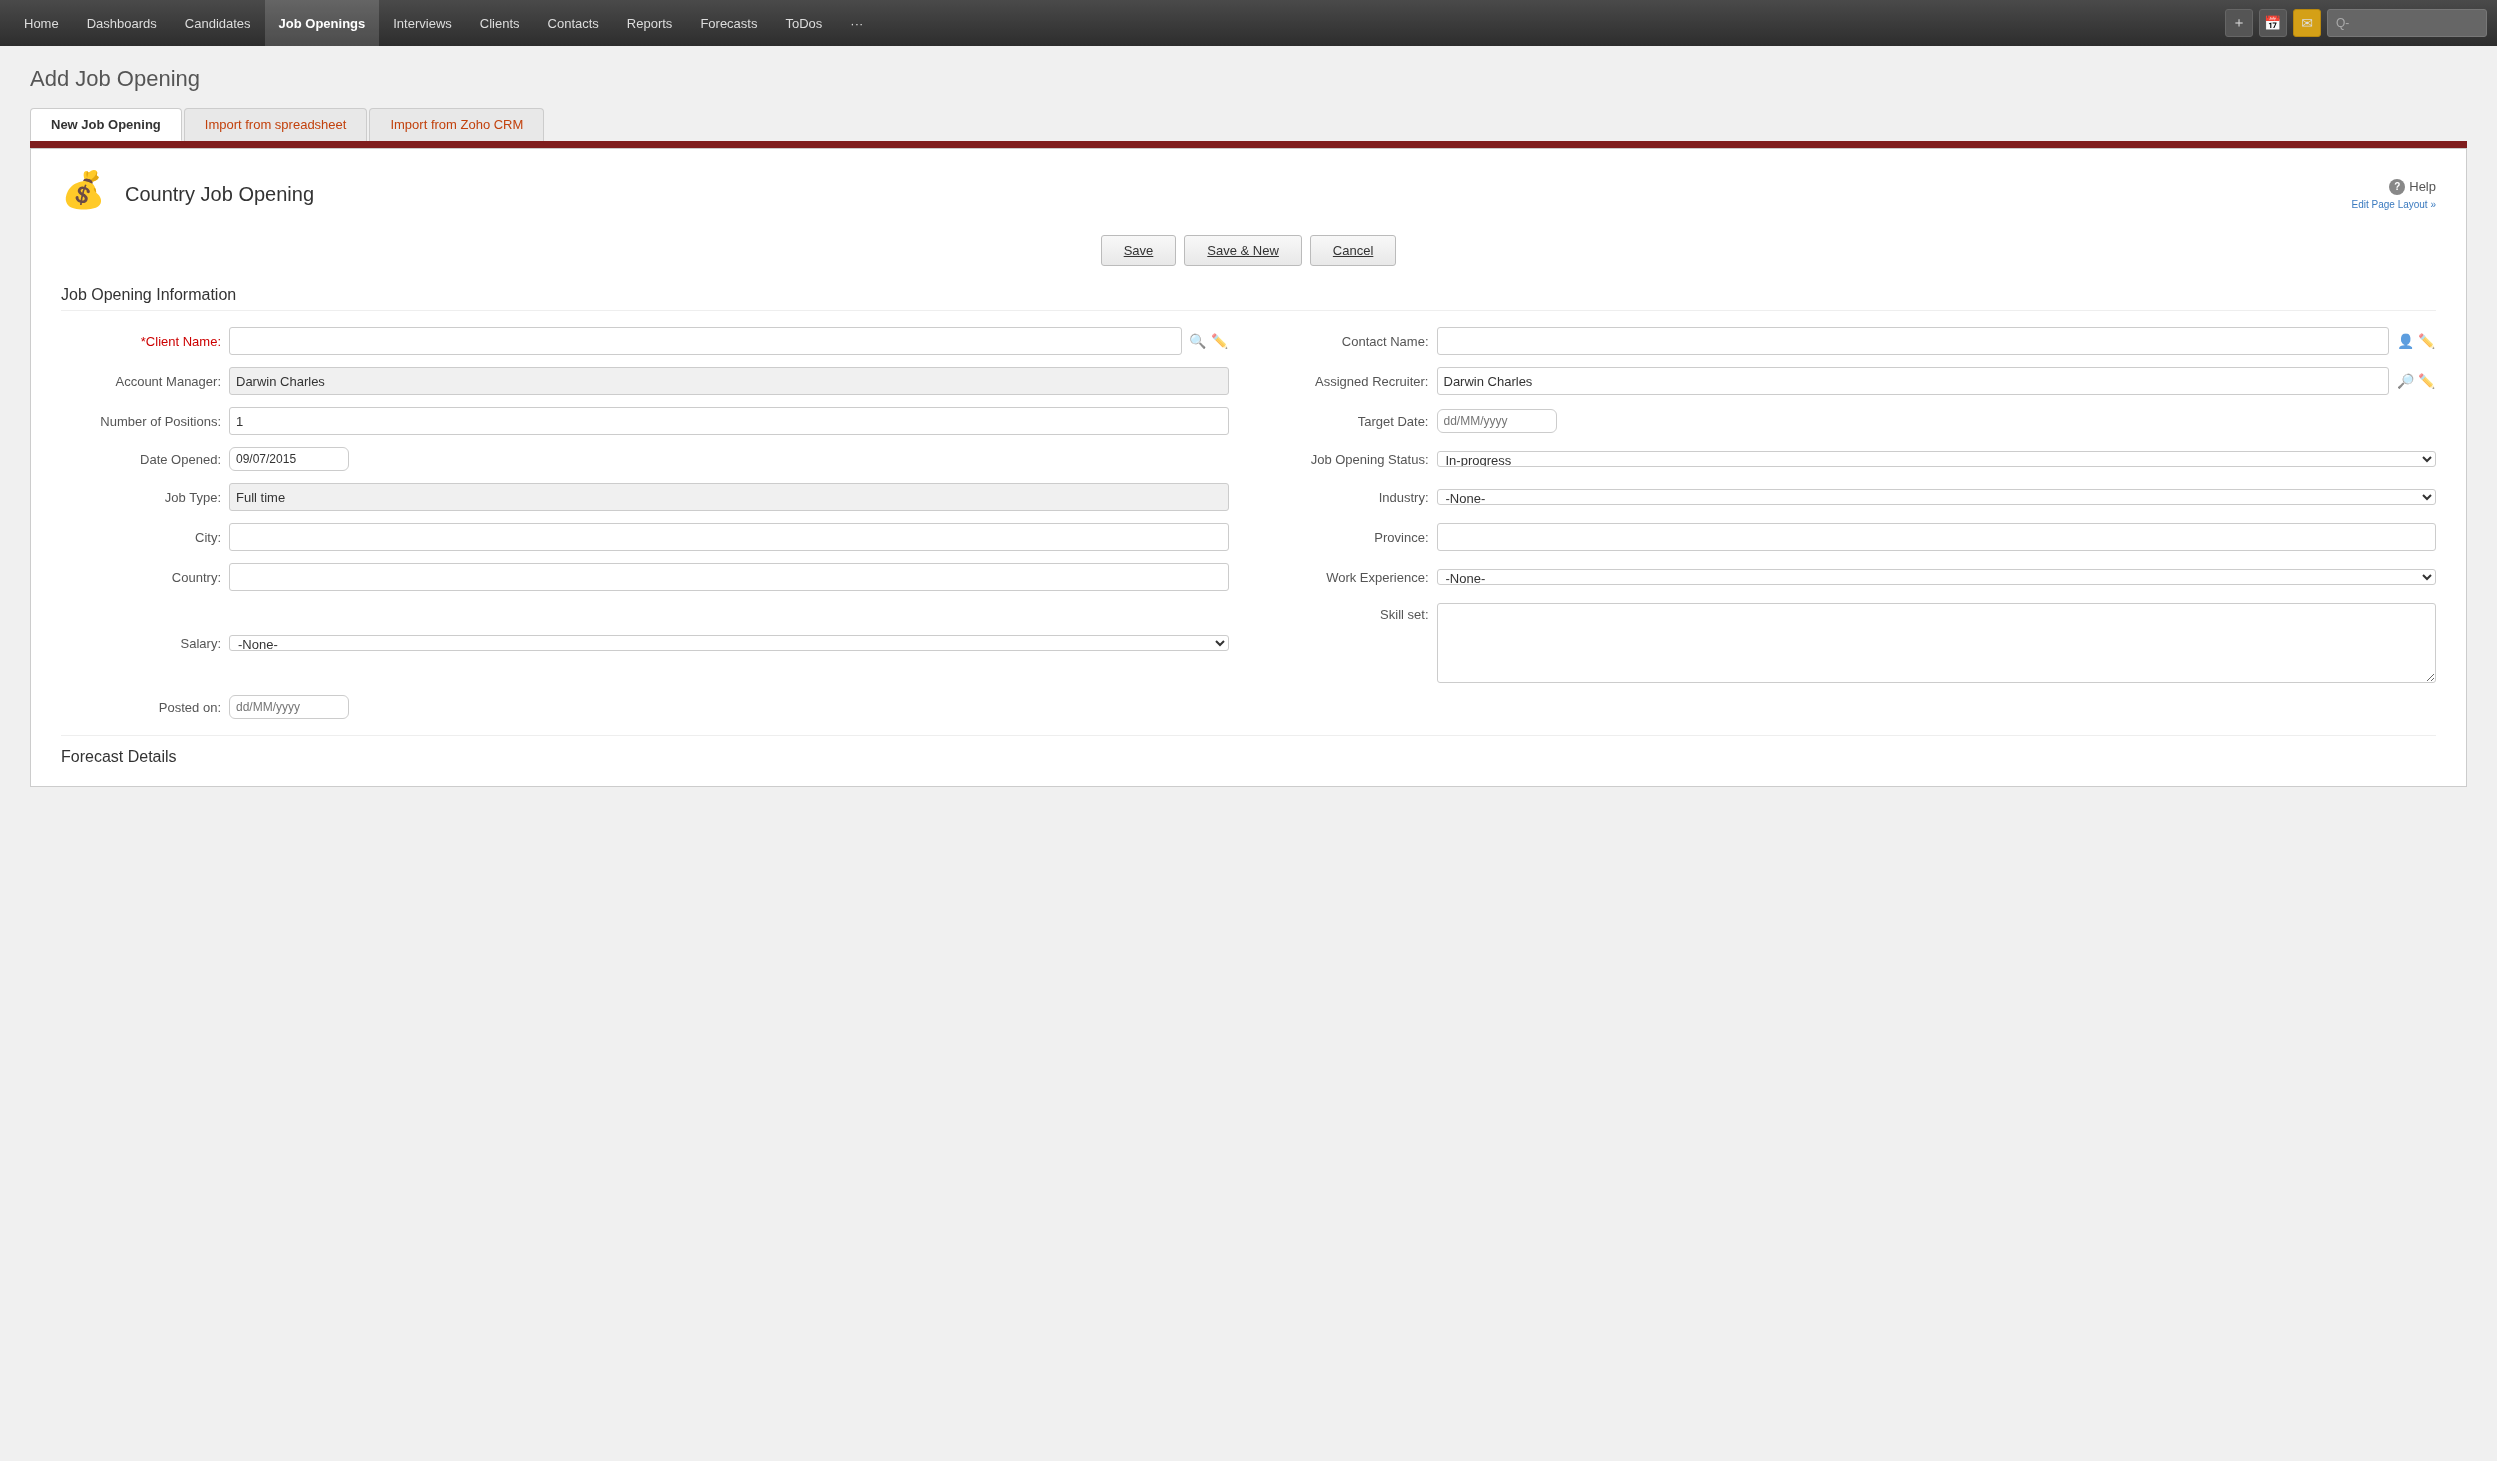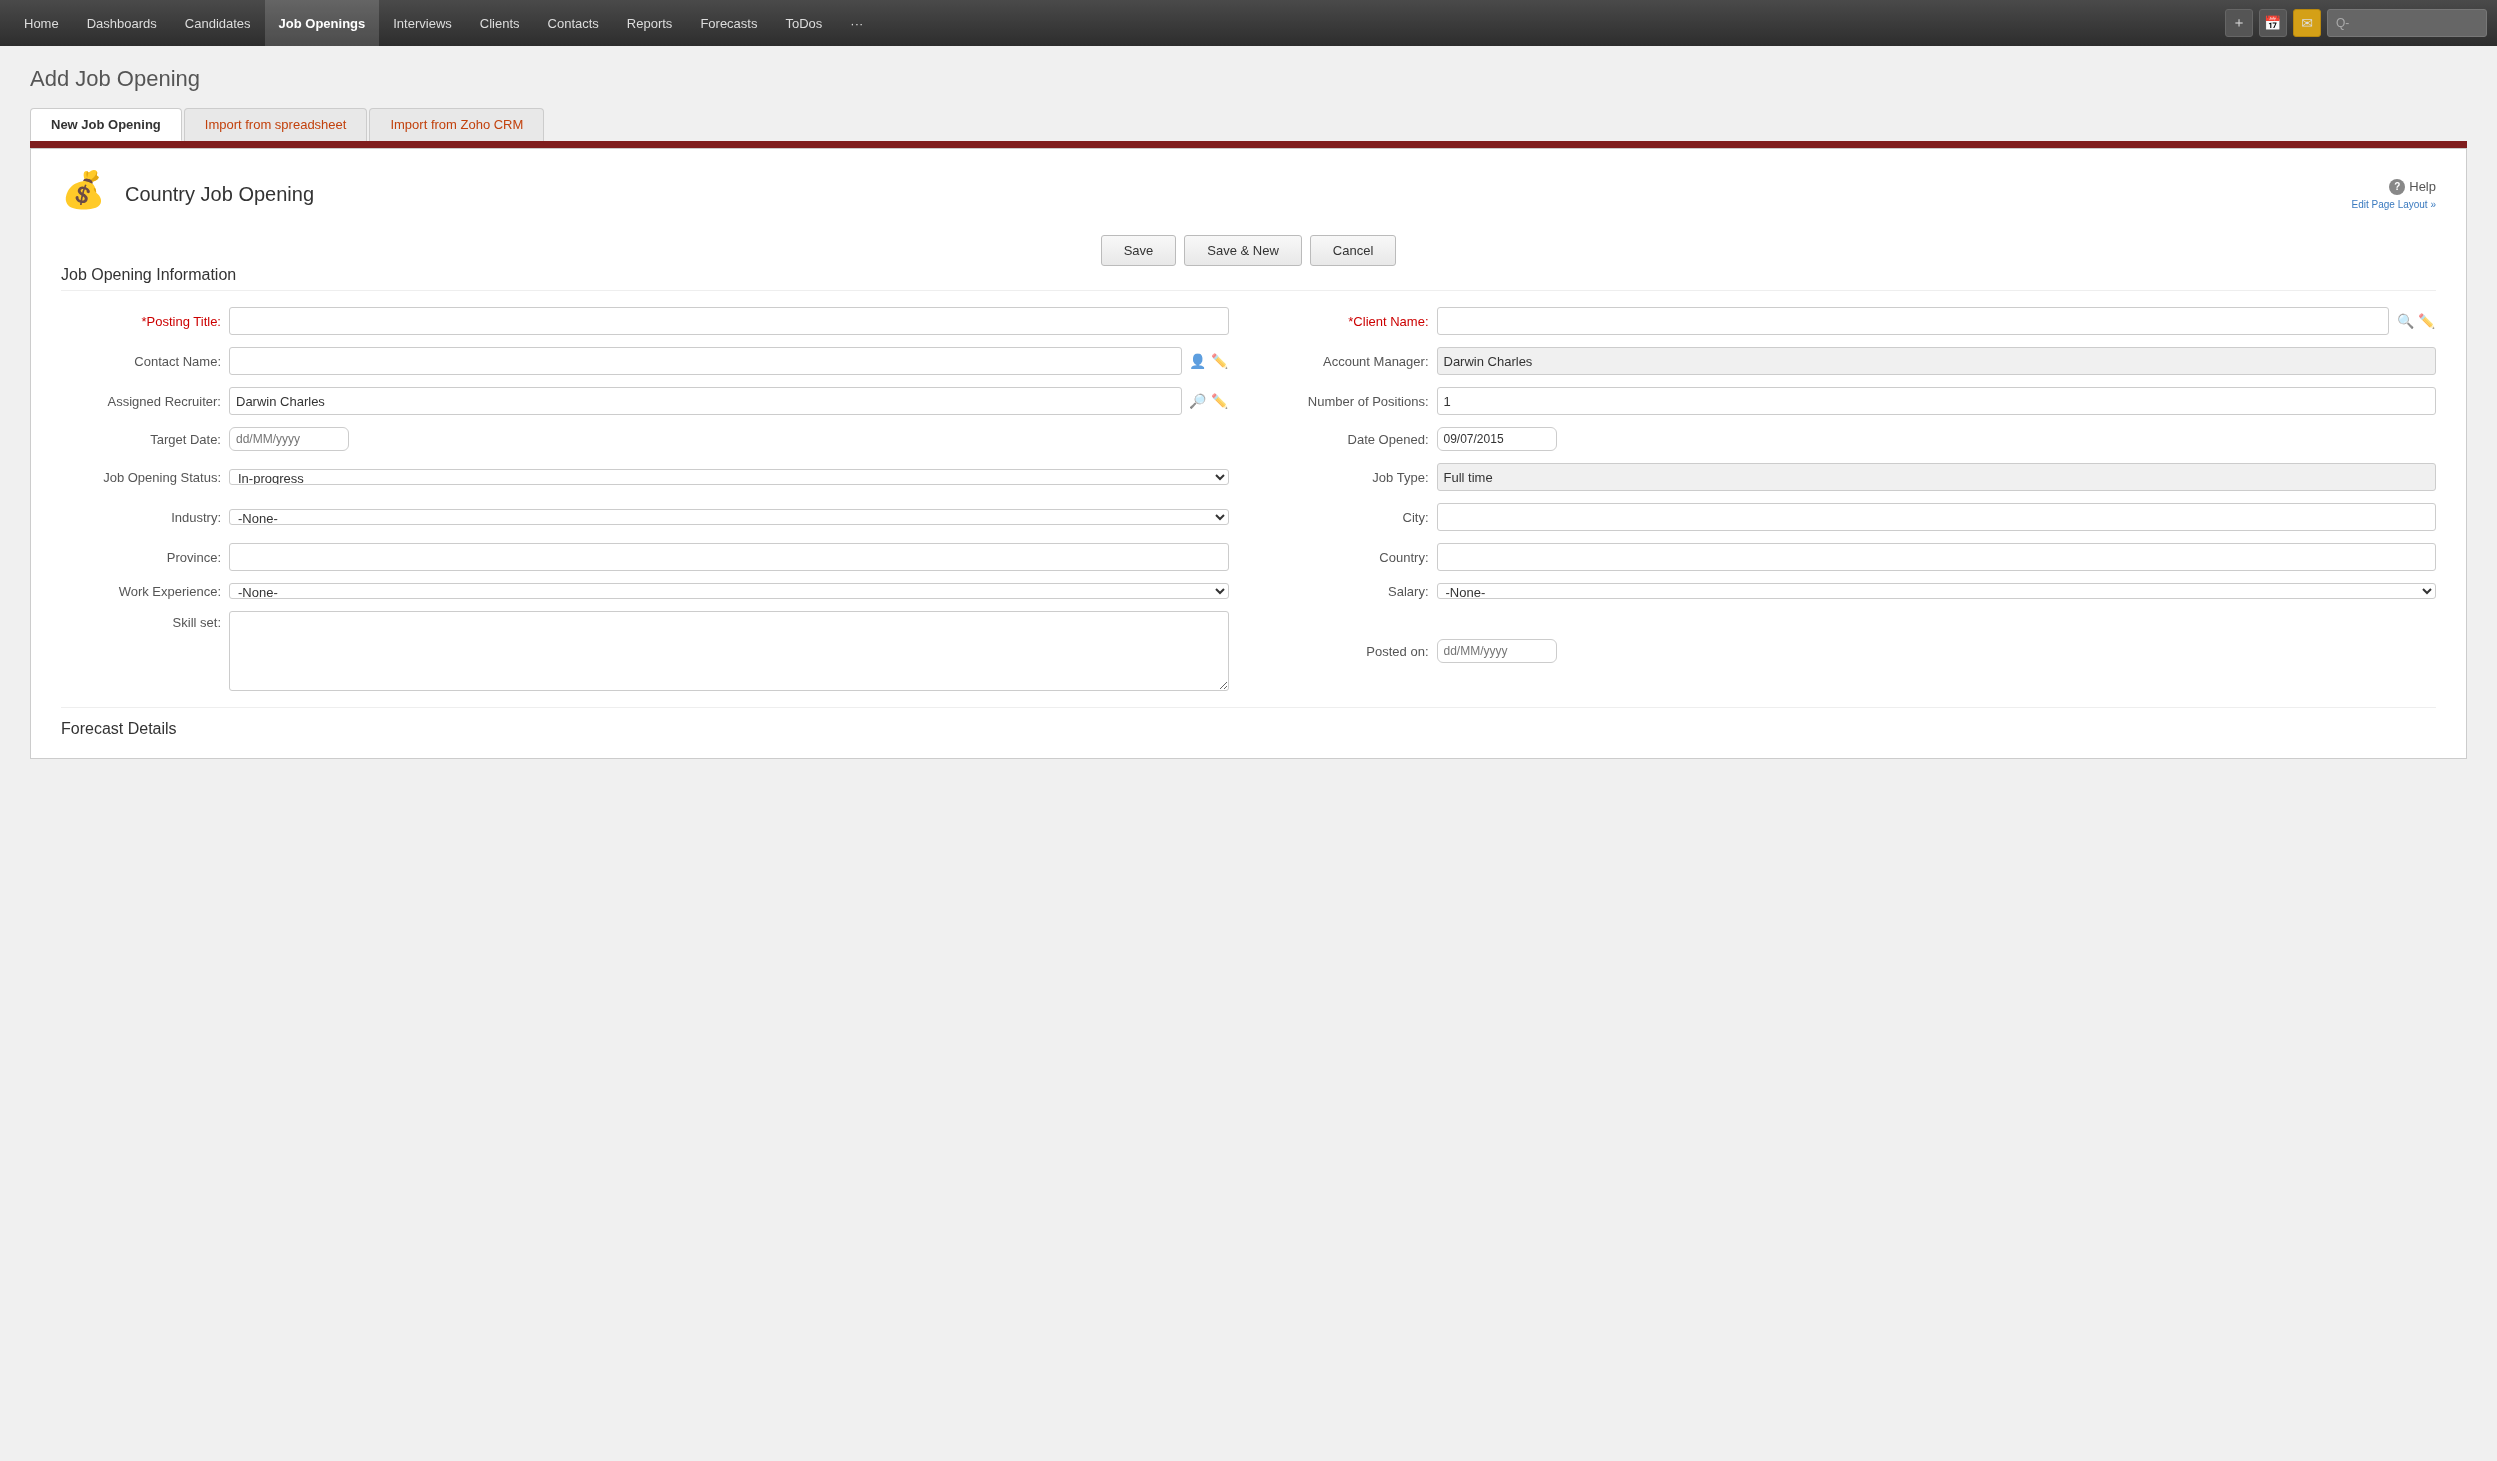--- a/index.html
+++ b/index.html
@@ -158,20 +158,22 @@
       font-size: 10px;
       cursor: pointer;
       text-decoration: none;
     }
 
     
     .action-buttons {
       display: flex;
       justify-content: center;
       gap: 8px;
+      margin-bottom: 20px;
+      text-decoration: underline;
     }
     .btn {
       padding: 7px 22px;
       border: 1px solid #bbb;
       border-radius: 3px;
       cursor: pointer;
       font-size: 13px;
       background: linear-gradient(to bottom, #f8f8f8, #e8e8e8);
       color: #333;
     }
@@ -329,24 +331,20 @@
     <div class="action-buttons">
       <button class="btn">Save</button>
       <button class="btn">Save &amp; New</button>
       <button class="btn">Cancel</button>
     </div>
 
     <h3 class="section-title">Job Opening Information</h3>
 
     <div class="form-grid">
 
-      <div class="form-row">
-        <label class="form-label required">*Posting Title:</label>
-        <input type="text" class="form-input" value="" style="">
-      </div>
 
       <div class="form-row">
         <label class="form-label required">*Client Name:</label>
         <input type="text" class="form-input" value="" style="">
         <div class="field-icons">
           <span class="field-icon" title="Lookup">🔍</span>
           <span class="field-icon" title="New">✏️</span>
         </div>
       </div>
 

